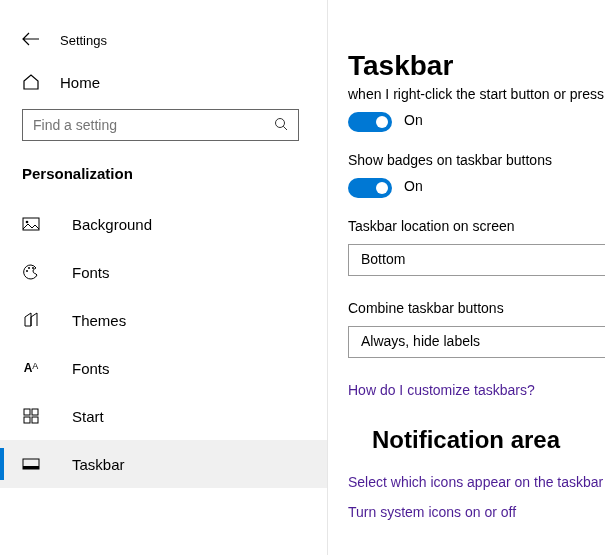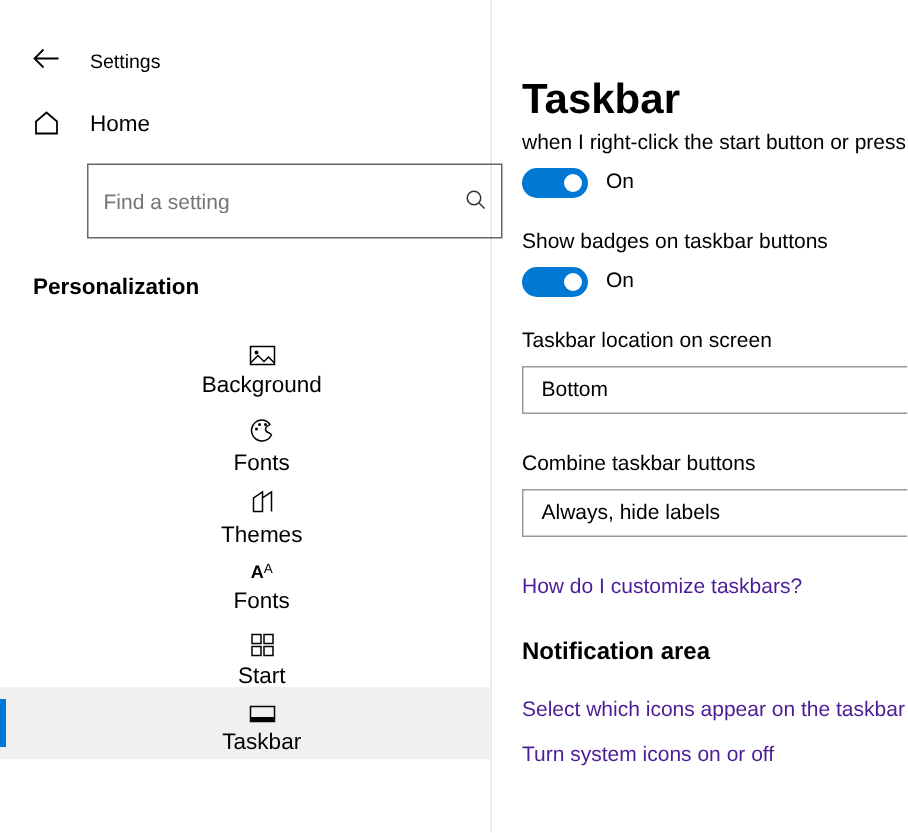--- a/index.html
+++ b/index.html
@@ -46,47 +46,45 @@
   .search-wrap {
     padding: 10px 22px 0 22px;
   }
   .search-box {
     display: flex;
     align-items: center;
     justify-content: space-between;
     border: 1px solid #666;
     padding: 6px 10px;
     width: 277px;
-    height: 50px;
+    height: 32px;
     cursor: text;
-    margin-left: 36px;
   }
   .search-box input {
     border: none;
     outline: none;
     font-size: 14px;
     width: 100%;
     color: #666;
     background: transparent;
   }
   .search-box .mag { color: #333; }
   .section-header {
     font-size: 15px;
     font-weight: 600;
     padding: 24px 22px 18px 22px;
   }
   .nav-item {
     display: flex;
     align-items: center;
-    gap: 4px;
+    gap: 32px;
     padding: 12px 0 12px 22px;
     cursor: pointer;
     position: relative;
     height: 48px;
-    flex-direction: column;
   }
   .nav-item.selected::before {
     content: "";
     position: absolute;
     left: 0;
     top: 8px;
     bottom: 8px;
     width: 4px;
     background: #0078d4;
   }
@@ -154,24 +152,25 @@
     white-space: nowrap;
   }
   .link {
     color: #4c1d95;
     font-size: 14px;
     cursor: pointer;
     display: block;
     margin-bottom: 14px;
   }
   .section-title {
-    font-size: 16px;
+    font-size: 24px;
     font-weight: 600;
     margin-top: 28px;
     margin-bottom: 20px;
+    margin-left: 24px;
   }
 </style>
 </head>
 <body>
 
 <div class="sidebar">
   <div class="header-row">
     <span class="back-btn">
       <svg width="18" height="14" viewBox="0 0 18 14">
         <path d="M7 1 L1 7 L7 13 M1 7 L17 7" stroke="#000" stroke-width="1.2" fill="none"></path>

